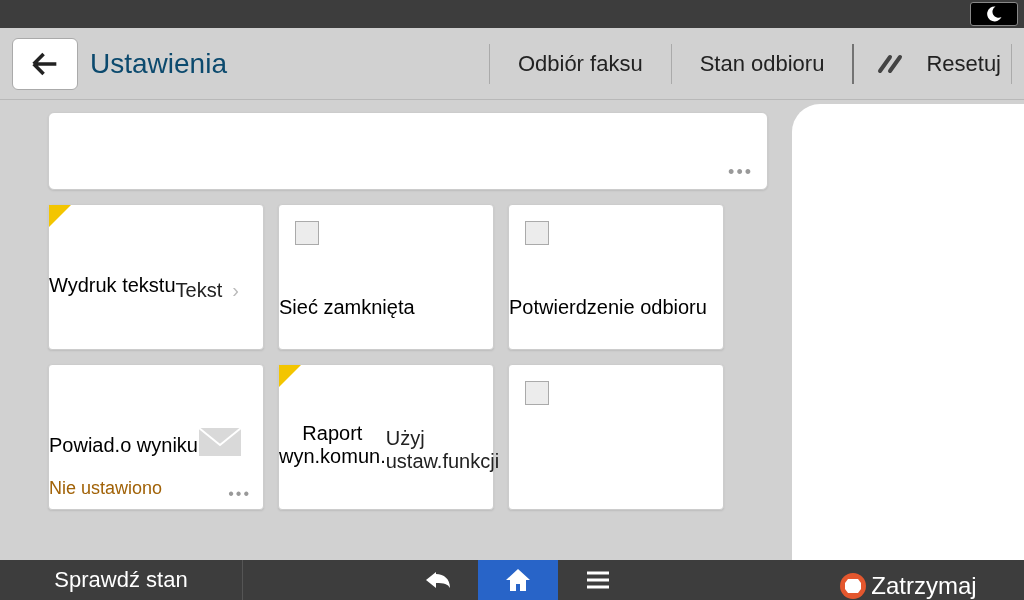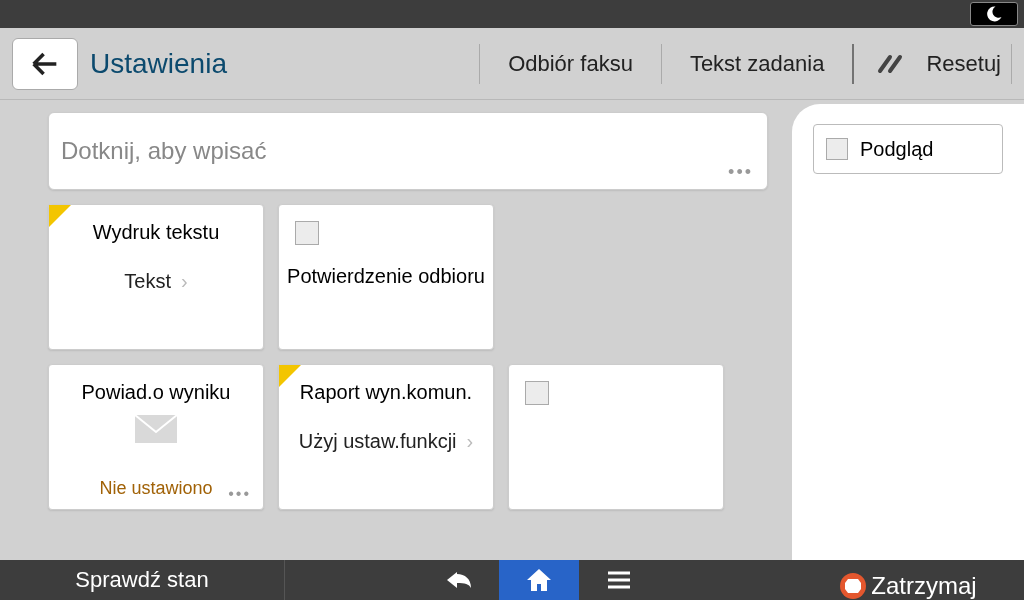--- a/index.html
+++ b/index.html
@@ -21,39 +21,39 @@
     .main { display: flex; height: 460px; }
 
     .left-area { flex: 1; padding: 12px 24px 12px 48px; overflow: hidden; }
 
     .text-row { display: flex; background: #fff; border: 1px solid #ccc; border-radius: 6px; height: 78px; box-shadow: 0 1px 2px rgba(0,0,0,.1); }
     .text-label { width: 216px; display: flex; align-items: center; padding-left: 18px; font-size: 24px; color: #222; border-right: 1px solid #e6e6e6; }
     .text-input { flex: 1; display: flex; align-items: center; padding-left: 12px; font-size: 24px; color: #888; position: relative; }
     .dots { position: absolute; right: 14px; bottom: 6px; color: #999; font-size: 18px; letter-spacing: 2px; }
 
     .tiles { display: flex; gap: 14px; margin-top: 14px; }
-    .tile { width: 216px; height: 146px; background: #fff; border: 1px solid #ccc; border-radius: 4px; position: relative; display: flex; flex-direction: column; align-items: center; box-shadow: 0 1px 2px rgba(0,0,0,.1); cursor: pointer; }
+    .tile { width: 216px; height: 146px; background: #fff; border: 1px solid #ccc; border-radius: 4px; position: relative; display: flex; flex-direction: row; align-items: center; box-shadow: 0 1px 2px rgba(0,0,0,.1); cursor: pointer; }
     .tile .corner { position: absolute; top: 0; left: 0; width: 0; height: 0; border-top: 22px solid #f3c500; border-right: 22px solid transparent; }
     .tile-title { font-size: 20px; margin-top: 16px; text-align: center; }
     .tile-sub { display: flex; align-items: center; gap: 10px; justify-content: center; margin-top: 26px; font-size: 20px; color: #222; }
     .chev { color: #bbb; font-size: 20px; }
     .checkbox { position: absolute; top: 16px; left: 16px; width: 24px; height: 24px; border: 1px solid #aaa; background: #ececec; }
     .tile-center-text { font-size: 20px; margin-top: 60px; text-align: center; }
     .envelope { width: 44px; height: 30px; margin-top: 10px; }
     .tile-bottom { position: absolute; bottom: 10px; font-size: 18px; color: #a16207; }
     .tile .dots-b { position: absolute; right: 12px; bottom: 6px; color: #999; font-size: 16px; letter-spacing: 2px; }
 
     .right-panel { width: 232px; background: #fff; border-radius: 28px 0 0 0; margin-top: 4px; display: flex; flex-direction: column; align-items: center; padding: 20px 14px; position: relative; }
     .preview-box { width: 190px; height: 50px; border: 1px solid #bbb; border-radius: 4px; display: flex; align-items: center; padding-left: 12px; gap: 12px; cursor: pointer; }
     .preview-check { width: 22px; height: 22px; border: 1px solid #aaa; background: #ececec; }
     .preview-text { font-size: 20px; }
     .start-btn { position: absolute; bottom: 10px; width: 132px; height: 132px; border-radius: 50%; background: #b6dbcf; display: flex; align-items: center; justify-content: center; font-size: 26px; color: #fff; cursor: pointer; }
 
     .bottombar { height: 40px; background: #3d3d3d; display: flex; align-items: stretch; color: #fff; }
-    .bb-left { width: 285px; display: flex; align-items: center; justify-content: center; font-size: 22px; border-right: 1px solid #555; cursor: pointer; }
+    .bb-left { width: 243px; display: flex; align-items: center; justify-content: center; font-size: 22px; border-right: 1px solid #555; cursor: pointer; }
     .bb-center { flex: 1; display: flex; justify-content: center; }
     .bb-btn { width: 80px; display: flex; align-items: center; justify-content: center; cursor: pointer; }
     .bb-btn.home { background: #2864c8; }
     .bb-right { width: 232px; display: flex; align-items: flex-end; justify-content: center; gap: 4px; font-size: 24px; cursor: pointer; }
     .stop-icon { width: 28px; height: 28px; }
   </style>
 </head>
 <body>
 
 <div class="topbar">
@@ -66,50 +66,53 @@
 
 <div class="headerbar">
   <div class="back-btn">
     <svg width="34" height="34" viewBox="0 0 24 24">
         <path fill="none" stroke="#222" stroke-width="2.5" d="M20 12H4m0 0 7-7m-7 7 7 7"></path>
       </svg>
   </div>
   <div class="title">Ustawienia</div>
   <div class="header-right">
     <div class="header-item">Odbiór faksu</div>
-    <div class="header-item">Tekst zadania</div>
+    <div class="header-item">Stan odbioru</div>
     <div class="reset-wrap">
       <span class="reset-icon">
         <svg width="26" height="22" viewBox="0 0 26 22">
             <path fill="none" stroke="#444" stroke-width="4" stroke-linecap="round" d="M3 18 13 4M13 18 23 4"></path>
           </svg>
       </span>
       <span class="reset-text">Resetuj</span>
     </div>
   </div>
 </div>
 
 <div class="main">
   <div class="left-area">
 
     <div class="text-row">
       <div class="text-input">
-        <span>Dotknij, aby wpisać</span>
         <span class="dots">•••</span>
       </div>
     </div>
 
     <div class="tiles">
       <div class="tile">
         <div class="corner"></div>
         <div class="tile-title">Wydruk tekstu</div>
         <div class="tile-sub">
           <span>Tekst</span>
           <span class="chev">›</span>
         </div>
+      </div>
+      <div class="tile">
+        <div class="checkbox"></div>
+        <div class="tile-center-text">Sieć zamknięta</div>
       </div>
       <div class="tile">
         <div class="checkbox"></div>
         <div class="tile-center-text">Potwierdzenie odbioru</div>
       </div>
     </div>
 
     <div class="tiles">
       <div class="tile">
         <div class="tile-title">Powiad.o wyniku</div>
@@ -129,24 +132,20 @@
         </div>
       </div>
       <div class="tile">
         <div class="checkbox"></div>
       </div>
     </div>
 
   </div>
 
   <div class="right-panel">
-    <div class="preview-box">
-      <div class="preview-check"></div>
-      <span class="preview-text">Podgląd</span>
-    </div>
   </div>
 </div>
 
 <div class="bottombar">
   <div class="bb-left">Sprawdź stan</div>
   <div class="bb-center">
     <div class="bb-btn">
       <svg width="32" height="24" viewBox="0 0 32 24">
           <path fill="#fff" d="M14 4 4 12l10 8v-5c8 0 12 1 14 5 0-9-6-14-14-14V4z"></path>
         </svg>

